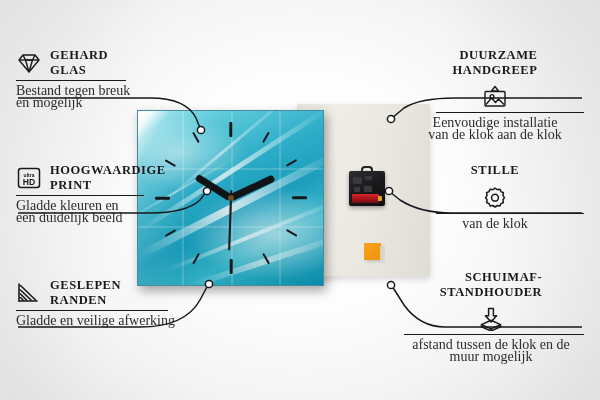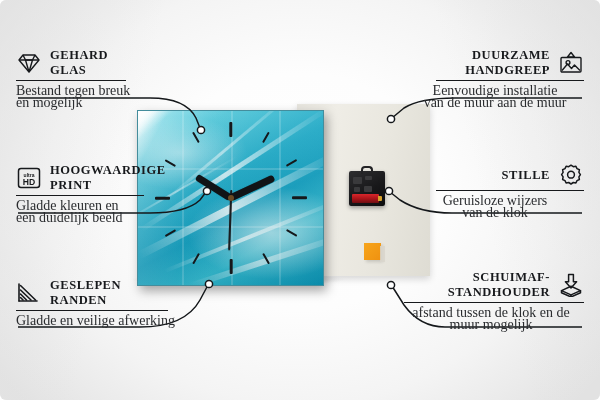--- a/index.html
+++ b/index.html
@@ -11,21 +11,20 @@
   }
 
   #stage {
     position: absolute;
     inset: 0;
     width: 600px;
     height: 400px;
     background:
       radial-gradient(ellipse 62% 78% at 50% 48%, #ffffff 0%, #fdfdfd 38%, #f4f4f4 68%, #e9e9e9 88%, #e2e2e2 100%);
     overflow: hidden;
-    border-radius: 6px;
   }
   #stage::after{
     content:"";
     position:absolute; inset:0;
     background:
       linear-gradient(103deg, rgba(228,228,228,0.55) 0%, rgba(255,255,255,0) 24%),
       linear-gradient(256deg, rgba(226,226,226,0.55) 0%, rgba(255,255,255,0) 24%);
     pointer-events:none;
   }
 
@@ -176,21 +175,21 @@
   .feat .rule { height:1px; background:#17191c; margin:3px 0 4px; }
   .feat .desc {
     font-family:"Liberation Serif", serif;
     font-size:14px;
     line-height:11.6px;
     color:#2a2c2f;
   }
   .feat.left .head { justify-content:flex-start; }
   .feat.left .titles { text-align:left; }
   .feat.left .desc { text-align:left; }
-  .feat.right .head { justify-content:flex-end; }
+  .feat.right .head { justify-content:flex-end; flex-direction:column; }
   .feat.right .titles { text-align:right; }
   .feat.right .desc { text-align:center; }
 
   .ico { width:26px; height:24px; flex:0 0 auto; color:#17191c; }
   .ico svg { display:block; width:100%; height:100%; }
 
   
   .f-gehard   { left:16px;  top:48px; width:178px; }
   .f-print    { left:16px;  top:163px; width:178px; }
   .f-randen   { left:16px;  top:278px; width:178px; }
@@ -367,41 +366,40 @@
           <rect x="3" y="6.5" width="20" height="14.5" rx="1"></rect>
           <circle cx="10" cy="11.5" r="1.9"></circle>
           <path d="M4 19.5 L9.5 13 L13.5 17.5 L16.5 14 L22 19.5"></path>
         </g>
           </svg>
       </span>
     </div>
     <div class="rule"></div>
     <div class="desc">
       <div>Eenvoudige installatie</div>
-      <div>van de muur aan de muur</div>
+      <div>van de klok aan de klok</div>
     </div>
   </div>
 
   <div class="feat right f-stille">
     <div class="head">
       <div class="titles">
         <div>STILLE</div>
       </div>
       <span class="ico">
         <svg viewBox="0 0 26 24">
             <g fill="none" stroke="currentColor" stroke-width="1.5" stroke-linejoin="round">
           <path d="M13 2.2 l2.3 1.5 2.6-.5 1.1 2.4 2.4 1.1 -.5 2.6 1.5 2.3 -1.5 2.3 .5 2.6 -2.4 1.1 -1.1 2.4 -2.6-.5 -2.3 1.5 -2.3-1.5 -2.6 .5 -1.1-2.4 -2.4-1.1 .5-2.6 -1.5-2.3 1.5-2.3 -.5-2.6 2.4-1.1 1.1-2.4 2.6 .5 Z"></path>
           <circle cx="13" cy="11.7" r="3.4"></circle>
         </g>
           </svg>
       </span>
     </div>
     <div class="rule"></div>
     <div class="desc">
-      <div>Geruisloze wijzers</div>
       <div>van de klok</div>
     </div>
   </div>
 
   <div class="feat right f-schuim">
     <div class="head">
       <div class="titles">
         <div>SCHUIMAF-</div>
         <div>STANDHOUDER</div>
       </div>

